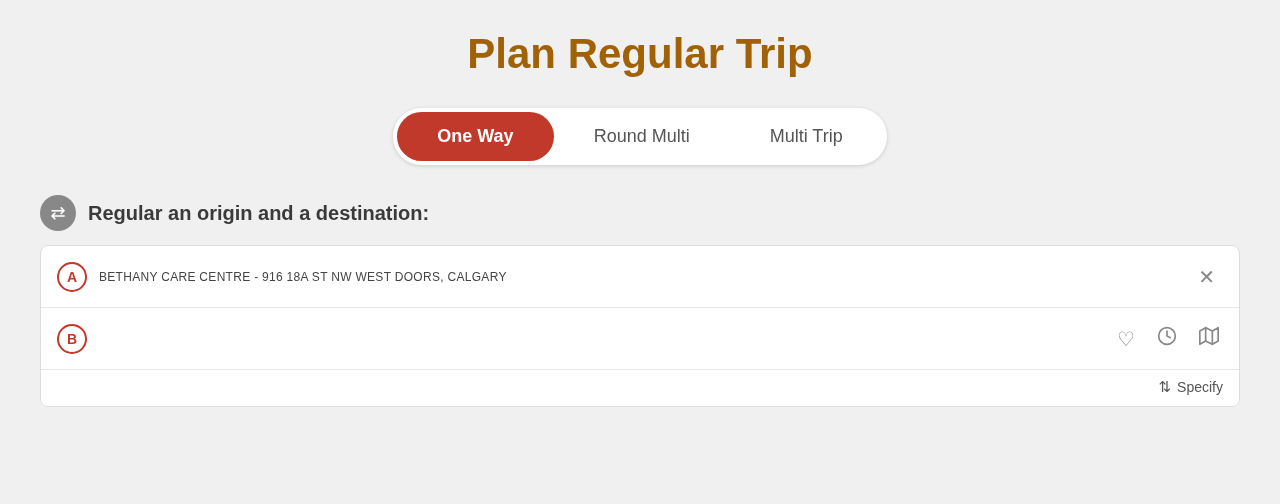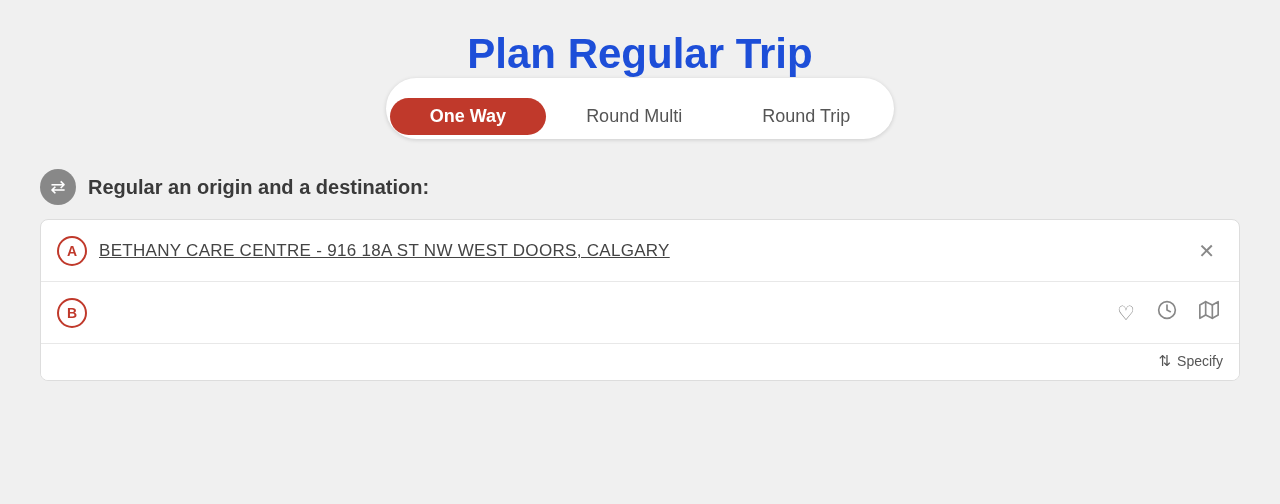--- a/index.html
+++ b/index.html
@@ -17,44 +17,44 @@
       background: #f0f0f0;
       display: flex;
       flex-direction: column;
       align-items: center;
       padding: 30px 20px 20px;
     }
 
     .page-title {
       font-size: 42px;
       font-weight: 700;
-      color: #1d4ed8;
+      color: #a16207;
+      margin-bottom: 30px;
       text-align: center;
     }
 
     .trip-type-selector {
       display: flex;
       background: #ffffff;
       border-radius: 50px;
       padding: 4px;
       margin-bottom: 30px;
       box-shadow: 0 1px 4px rgba(0,0,0,0.15);
     }
 
     .trip-type-btn {
-      padding: 8px 40px;
+      padding: 14px 40px;
       border: none;
       background: transparent;
       font-size: 18px;
       cursor: pointer;
       border-radius: 50px;
       font-weight: 500;
       color: #555;
       transition: all 0.2s;
-      margin-top: 16px;
     }
 
     .trip-type-btn.active {
       background: #c0392b;
       color: #ffffff;
       font-weight: 700;
     }
 
     .section-header {
       display: flex;
@@ -115,24 +115,23 @@
       justify-content: center;
       font-size: 14px;
       font-weight: 700;
       color: #c0392b;
       flex-shrink: 0;
       margin-right: 12px;
     }
 
     .location-text {
       flex: 1;
-      font-size: 17px;
+      font-size: 12px;
       color: #444;
       letter-spacing: 0.3px;
-      text-decoration: underline;
     }
 
     .clear-btn {
       background: none;
       border: none;
       cursor: pointer;
       font-size: 20px;
       color: #888;
       padding: 4px 8px;
       display: flex;
@@ -181,21 +180,21 @@
 </head>
 <body>
 
 <div class="page-container">
 
   <h1 class="page-title">Plan Regular Trip</h1>
 
   <div class="trip-type-selector">
     <button class="trip-type-btn active">One Way</button>
     <button class="trip-type-btn">Round Multi</button>
-    <button class="trip-type-btn">Round Trip</button>
+    <button class="trip-type-btn">Multi Trip</button>
   </div>
 
   <div class="section-header">
     <div class="swap-icon">
       ⇄
     </div>
     <span class="section-label">Regular an origin and a destination:</span>
   </div>
 
   <div class="location-card">

